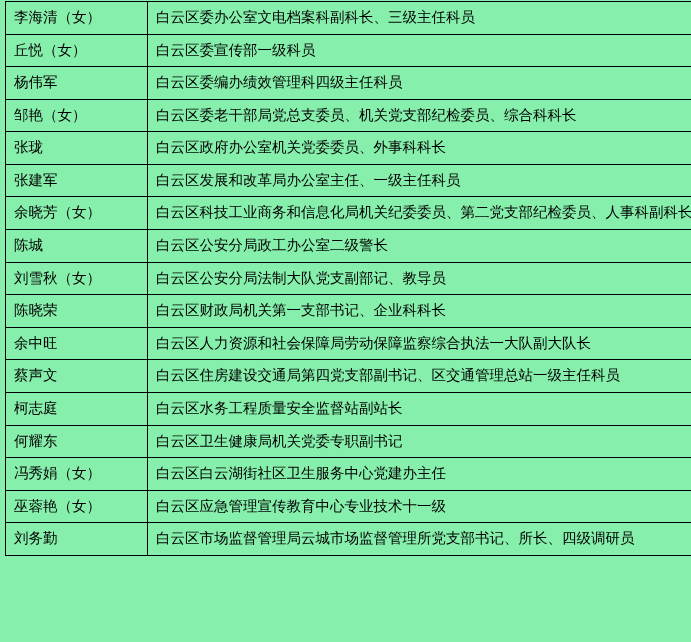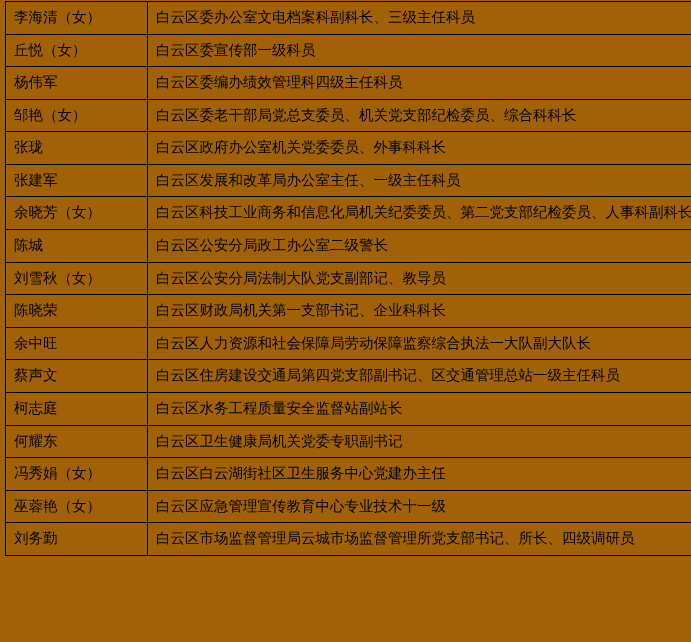--- a/index.html
+++ b/index.html
@@ -8,21 +8,21 @@
     background: #ffffff;
   }
   body {
     font-family: "Liberation Sans", "DejaVu Sans", sans-serif;
     color: #000000;
   }
   .page {
     width: 691px;
     height: 642px;
     position: relative;
-    background: #a16207;
+    background: #86efac;
     overflow: hidden;
     box-sizing: border-box;
   }
   table.roster {
     border-collapse: collapse;
     table-layout: fixed;
     width: 681px;
     margin-left: 5px;
     margin-top: 1px;
   }

